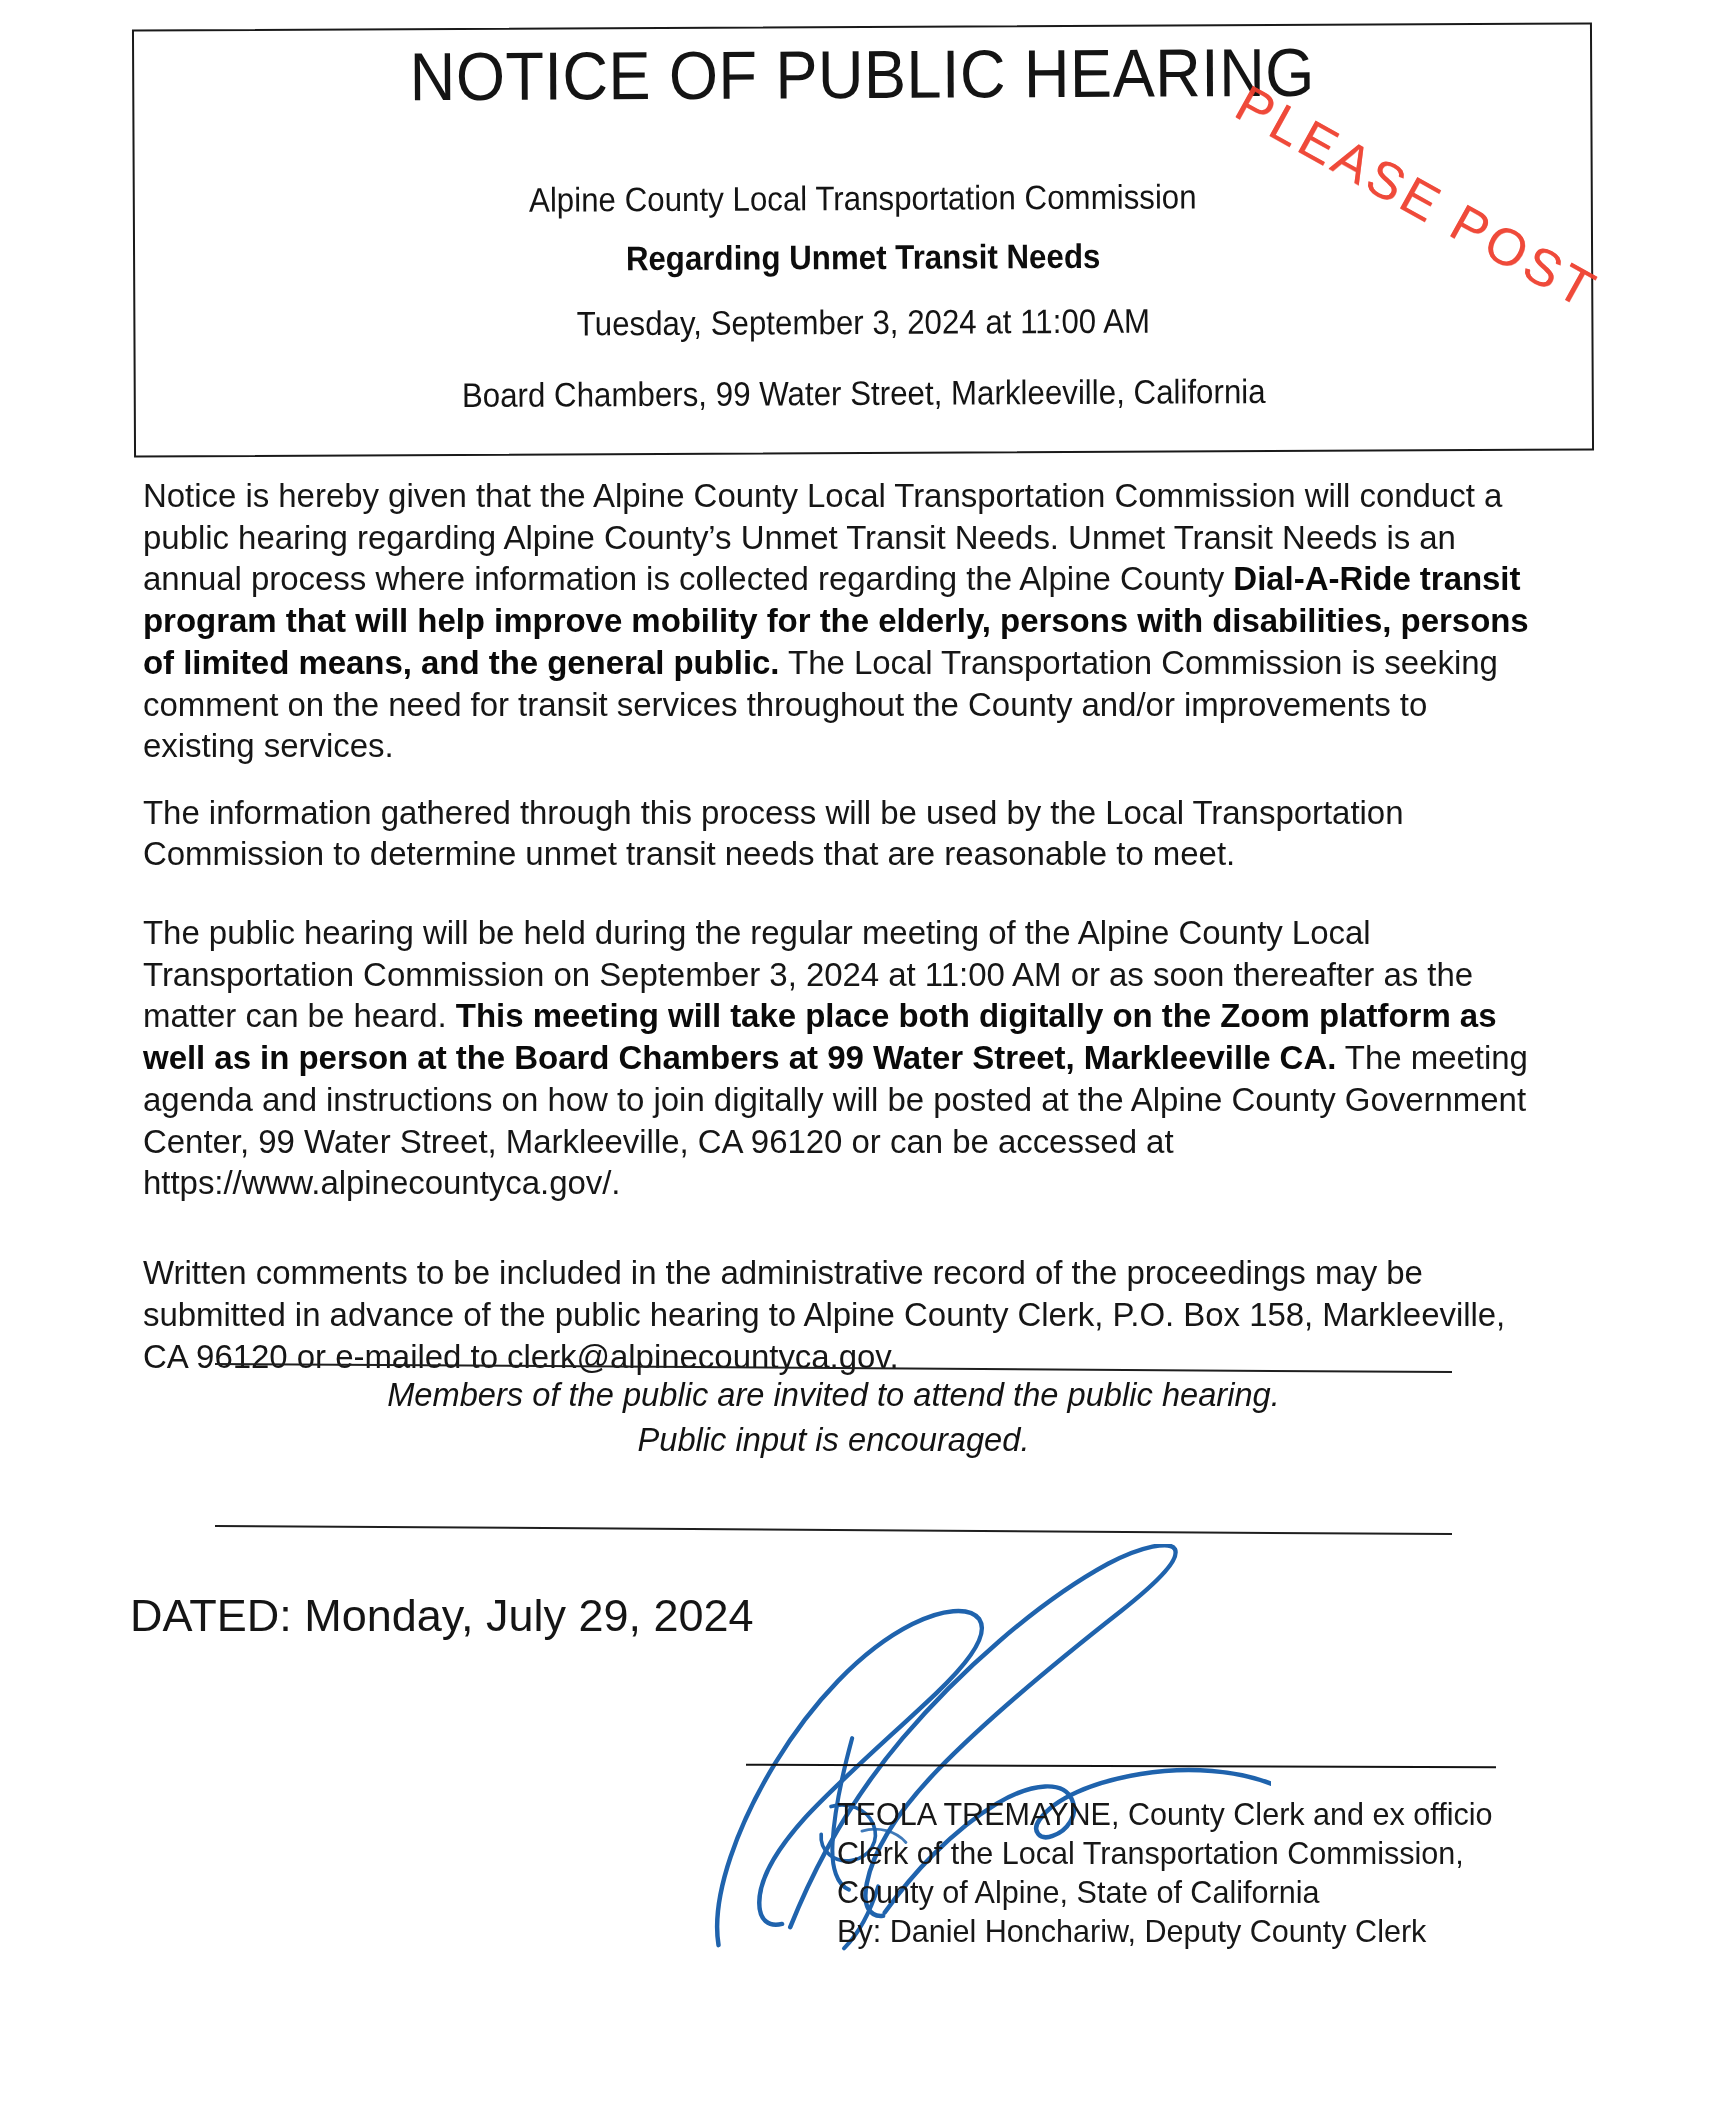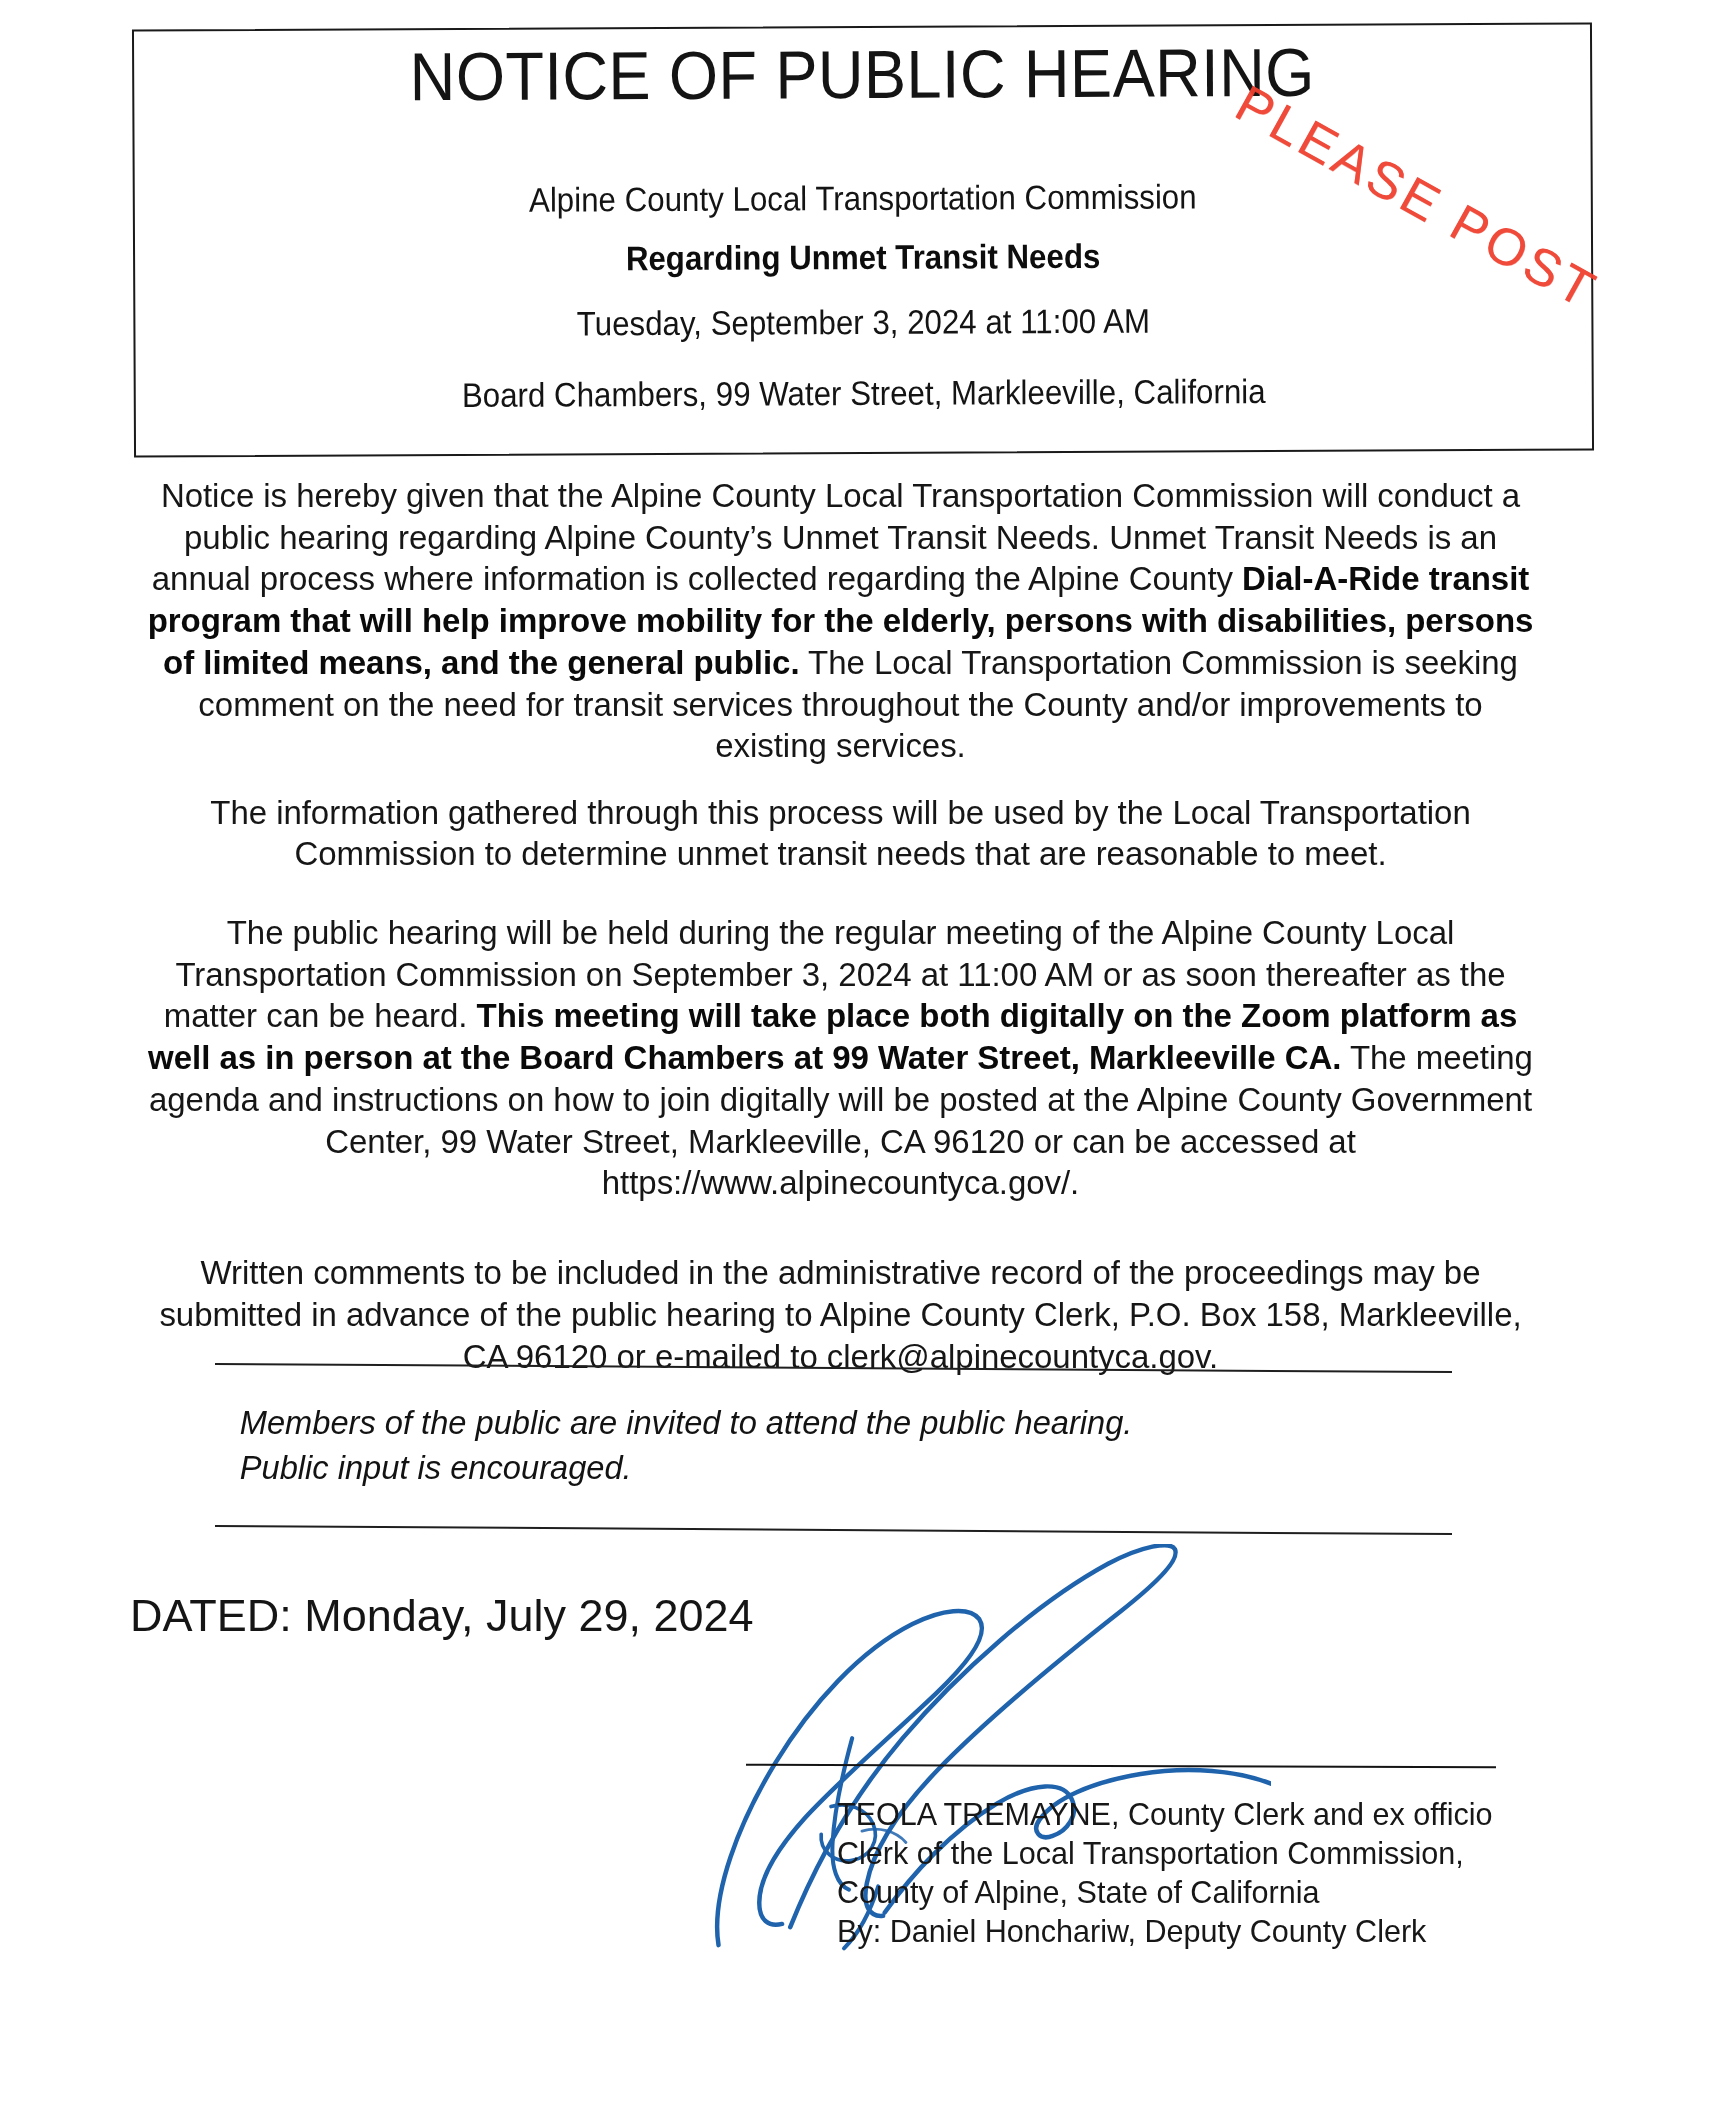--- a/index.html
+++ b/index.html
@@ -128,21 +128,21 @@
     top: 475px;
     width: 1395px;
   }
 
   .para {
     font-size: 33px;
     line-height: 1.265;
     font-weight: 400;
     color: #161616;
     margin: 0 0 23px 0;
-    text-align: center;
+    text-align: left;
     letter-spacing: -0.04px;
   }
 
   .para b { font-weight: 700; color: #0a0a0a; }
 
   #para-1 { margin-bottom: 24.4px; }
   #para-2 { margin-bottom: 37px; }
   #para-3 { margin-bottom: 32px; }
   #para-4 { margin-bottom: 0; margin-top: 48px; }
 
@@ -153,23 +153,23 @@
     top: 1367px;
     width: 1237px;
     height: 2.4px;
     background: #1f1f1f;
     transform: rotate(0.38deg);
   }
 
   #invitation {
     position: absolute;
     left: 215px;
-    top: 1400px;
+    top: 1372px;
     width: 1237px;
-    text-align: left;
+    text-align: center;
   }
 
   .invite-line {
     font-size: 34px;
     font-style: italic;
     font-weight: 400;
     color: #131313;
     line-height: 1.33;
     transform: scaleX(0.96);
     white-space: nowrap;

